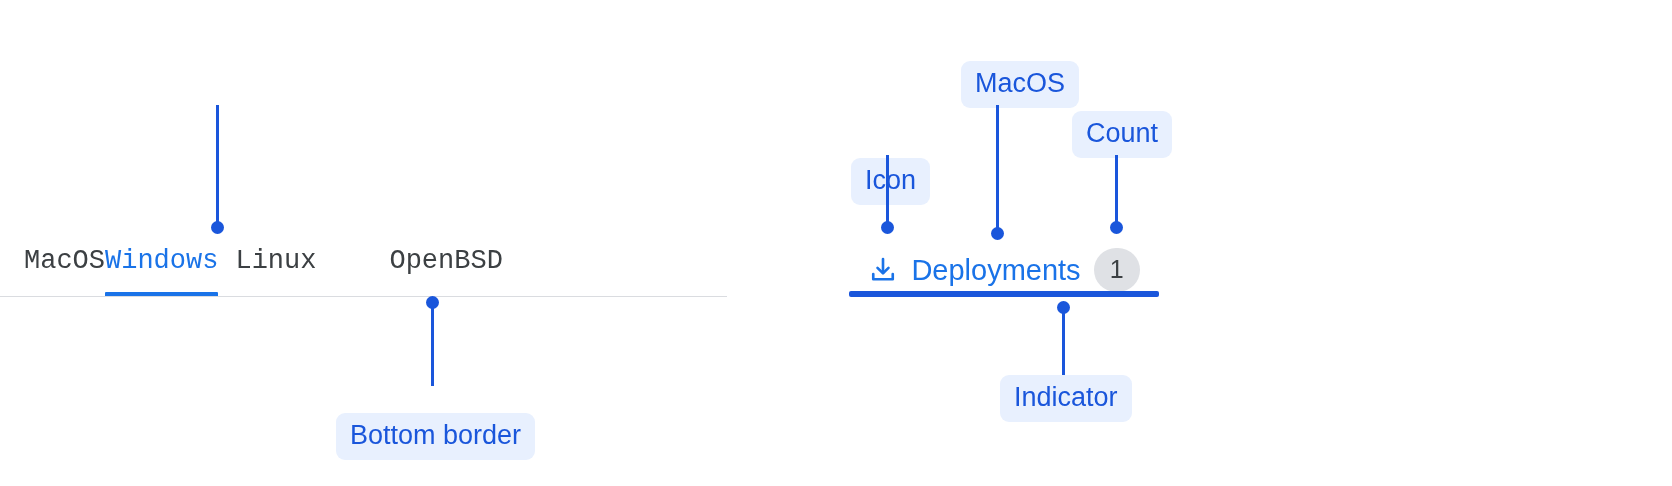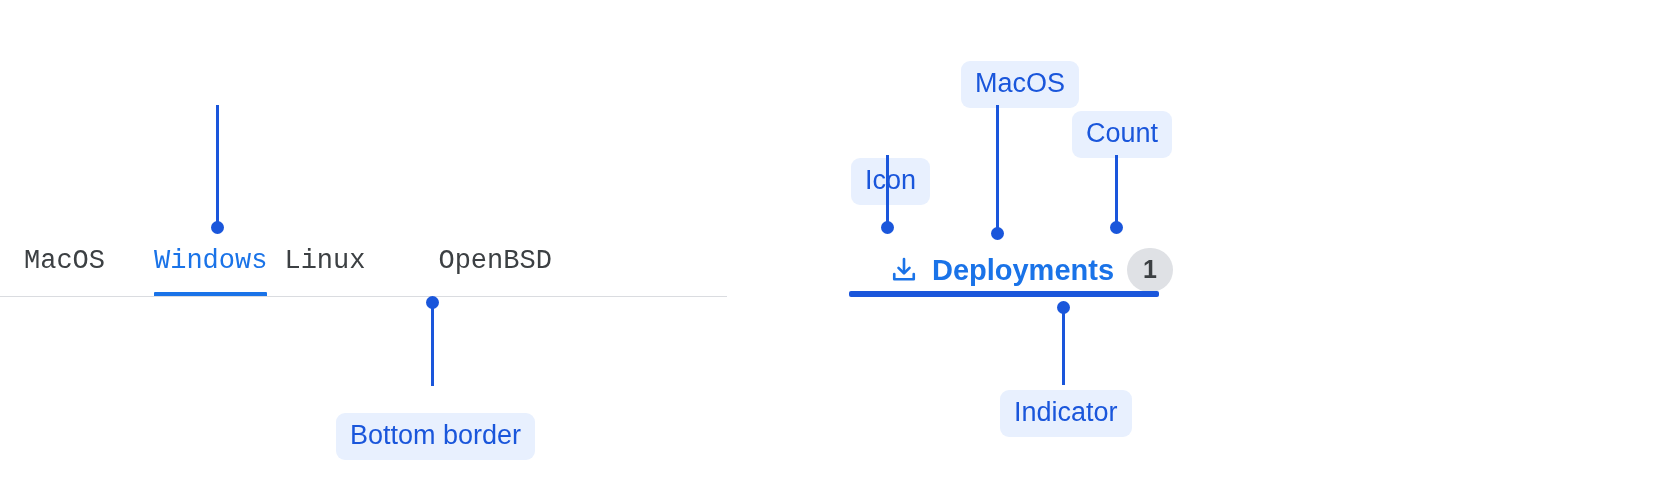--- a/index.html
+++ b/index.html
@@ -85,24 +85,23 @@
     left: 0;
     top: 296px;
     width: 727px;
     height: 1px;
     background: #dadce0;
   }
 
   
   .tabs-right {
     position: absolute;
-    left: 876px;
+    left: 849px;
     top: 242px;
     width: 310px;
-    font-weight: bold;
   }
   .tab-deploy {
     display: flex;
     align-items: center;
     gap: 13px;
     color: #1a73e8;
     font-size: 29px;
     line-height: 1;
     padding: 6px 0 20px 0;
     position: relative;
@@ -139,21 +138,21 @@
 </style>
 </head>
 <body>
 
 <div class="stage">
 
   <div class="tabs-left">
     <div class="tab" style="margin-left:24px;">
       <span>MacOS</span>
     </div>
-    <div class="tab is-selected" style="margin-left:49px;">
+    <div class="tab is-selected" style="">
       <span>Windows</span>
       <span class="tab-underline"></span>
     </div>
     <div class="tab" style="margin-left:17px;">
       <span>Linux</span>
     </div>
     <div class="tab" style="margin-left:73px;">
       <span>OpenBSD</span>
     </div>
   </div>
@@ -189,15 +188,15 @@
   <div class="anno-pill" style="left:961px; top:61px;">MacOS</div>
   <div class="anno-line" style="left:996px; top:105px; height:127px;"></div>
   <div class="anno-dot" style="left:991px; top:227px;"></div>
 
   <div class="anno-pill" style="left:1072px; top:111px;">Count</div>
   <div class="anno-line" style="left:1115px; top:155px; height:72px;"></div>
   <div class="anno-dot" style="left:1110px; top:221px;"></div>
 
   <div class="anno-dot" style="left:1057px; top:301px;"></div>
   <div class="anno-line" style="left:1062px; top:307px; height:78px;"></div>
-  <div class="anno-pill" style="left:1000px; top:390px;">Indicator</div>
+  <div class="anno-pill" style="left:1000px; top:375px;">Indicator</div>
 
 </div>
 
 </body></html>

